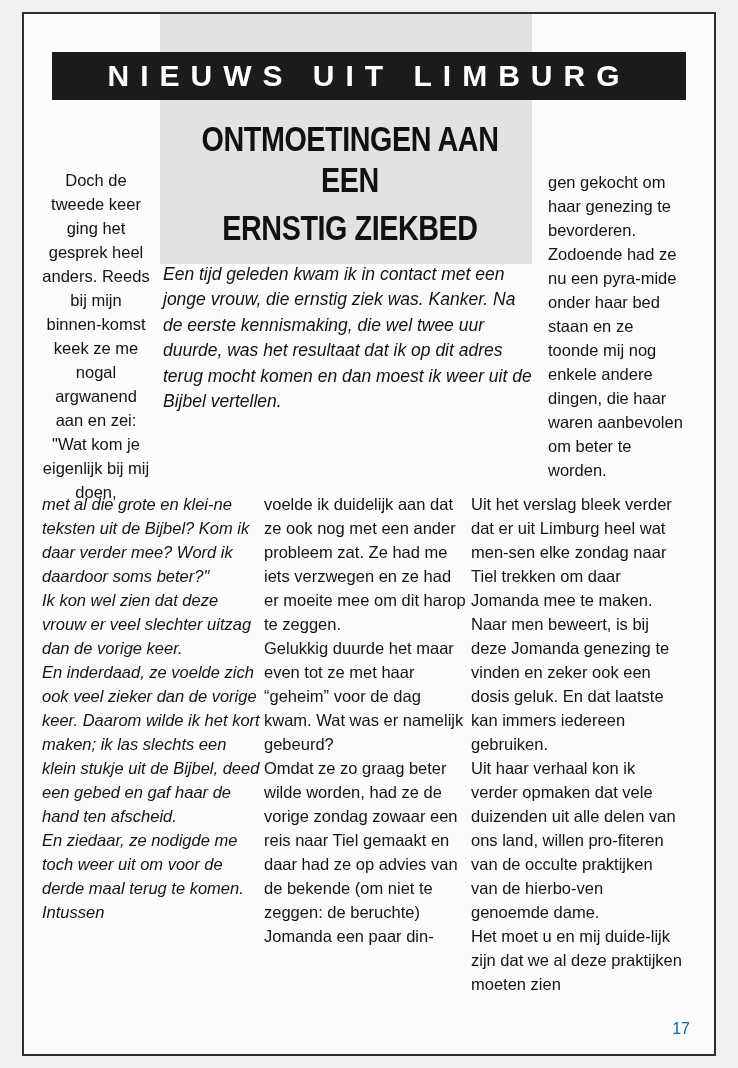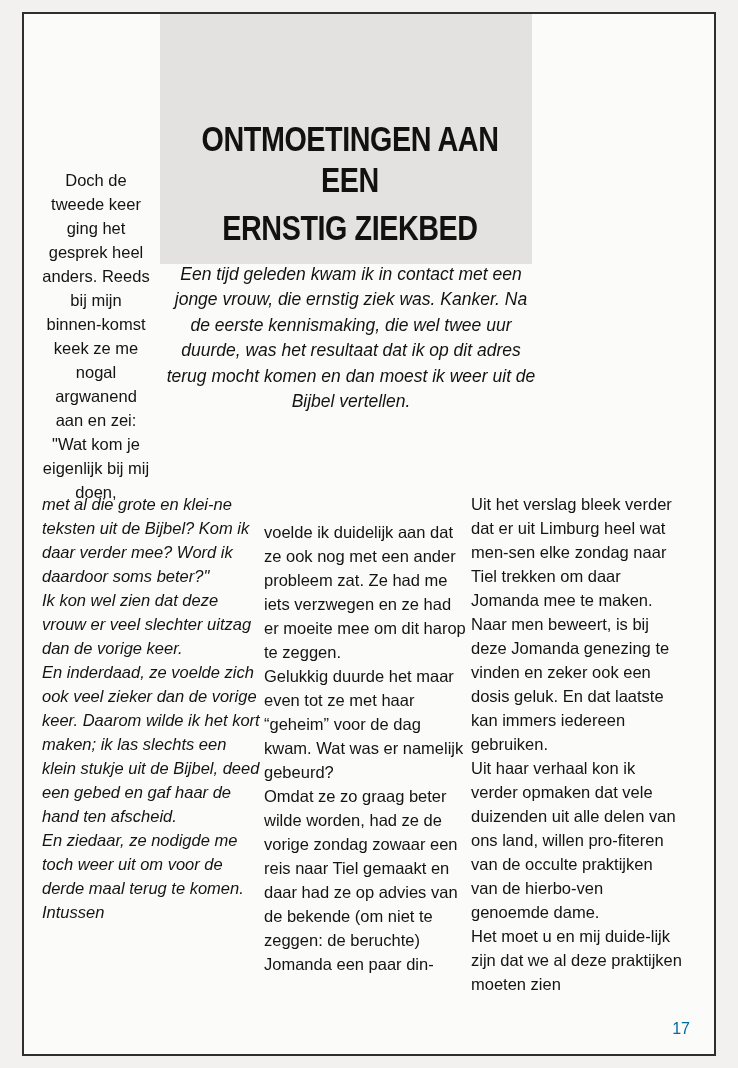--- a/index.html
+++ b/index.html
@@ -82,21 +82,21 @@
     display: block;
     margin-top: 6px;
   }
 
   
   .lead {
     position: absolute;
     left: 163px;
     top: 262px;
     width: 376px;
-    text-align: center;
+    text-align: left;
     font-family: "Liberation Sans", sans-serif;
     font-style: italic;
     font-size: 17.5px;
     line-height: 1.45;
     color: #131313;
   }
 
   
   .col {
     position: absolute;
@@ -113,21 +113,21 @@
     text-align: center;
   }
   .col1b {
     left: 42px;
     top: 492px;
     width: 218px;
     font-style: italic;
   }
   .col2 {
     left: 264px;
-    top: 520px;
+    top: 492px;
     width: 204px;
   }
   .col3a {
     left: 548px;
     top: 170px;
     width: 140px;
   }
   .col3b {
     left: 471px;
     top: 492px;
@@ -143,34 +143,38 @@
     color: #0369a1;
   }
 </style>
 </head>
 <body>
 
 <div class="page">
   <div class="page-border"></div>
   <div class="grey-band"></div>
 
+  <div class="banner">
+    <div class="banner-text">NIEUWS UIT LIMBURG</div>
+  </div>
 
   <div class="headline">
     <span class="l1">ONTMOETINGEN AAN EEN</span>
     <span class="l2">ERNSTIG ZIEKBED</span>
   </div>
 
   <div class="lead">Een tijd geleden kwam ik in contact met een jonge vrouw, die ernstig ziek was. Kanker. Na de eerste kennismaking, die wel twee uur duurde, was het resultaat dat ik op dit adres terug mocht komen en dan moest ik weer uit de Bijbel vertellen.</div>
 
   <div class="col col1a">Doch de tweede keer ging het gesprek heel anders. Reeds bij mijn binnen-komst keek ze me nogal argwanend aan en zei: "Wat kom je eigenlijk bij mij doen,</div>
   <div class="col col1b">met al die grote en klei-ne teksten uit de Bijbel? Kom ik daar verder mee? Word ik daardoor soms beter?"
 Ik kon wel zien dat deze vrouw er veel slechter uitzag dan de vorige keer.
 En inderdaad, ze voelde zich ook veel zieker dan de vorige keer. Daarom wilde ik het kort maken; ik las slechts een klein stukje uit de Bijbel, deed een gebed en gaf haar de hand ten afscheid.
 En ziedaar, ze nodigde me toch weer uit om voor de derde maal terug te komen. Intussen</div>
   <div class="col col2">voelde ik duidelijk aan dat ze ook nog met een ander probleem zat. Ze had me iets verzwegen en ze had er moeite mee om dit harop te zeggen.
 Gelukkig duurde het maar even tot ze met haar “geheim” voor de dag kwam. Wat was er namelijk gebeurd?
 Omdat ze zo graag beter wilde worden, had ze de vorige zondag zowaar een reis naar Tiel gemaakt en daar had ze op advies van de bekende (om niet te zeggen: de beruchte) Jomanda een paar din-</div>
+  <div class="col col3a">gen gekocht om haar genezing te bevorderen. Zodoende had ze nu een pyra-mide onder haar bed staan en ze toonde mij nog enkele andere dingen, die haar waren aanbevolen om beter te worden.</div>
   <div class="col col3b">Uit het verslag bleek verder dat er uit Limburg heel wat men-sen elke zondag naar Tiel trekken om daar Jomanda mee te maken. Naar men beweert, is bij deze Jomanda genezing te vinden en zeker ook een dosis geluk. En dat laatste kan immers iedereen gebruiken.
 Uit haar verhaal kon ik verder opmaken dat vele duizenden uit alle delen van ons land, willen pro-fiteren van de occulte praktijken van de hierbo-ven genoemde dame.
 Het moet u en mij duide-lijk zijn dat we al deze praktijken moeten zien</div>
 
   <div class="page-number">17</div>
 </div>
 
 </body></html>

